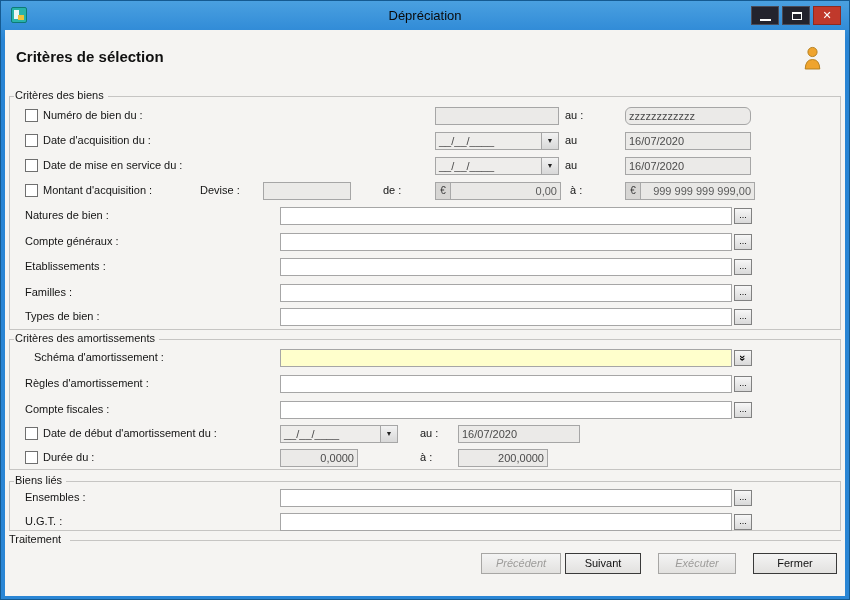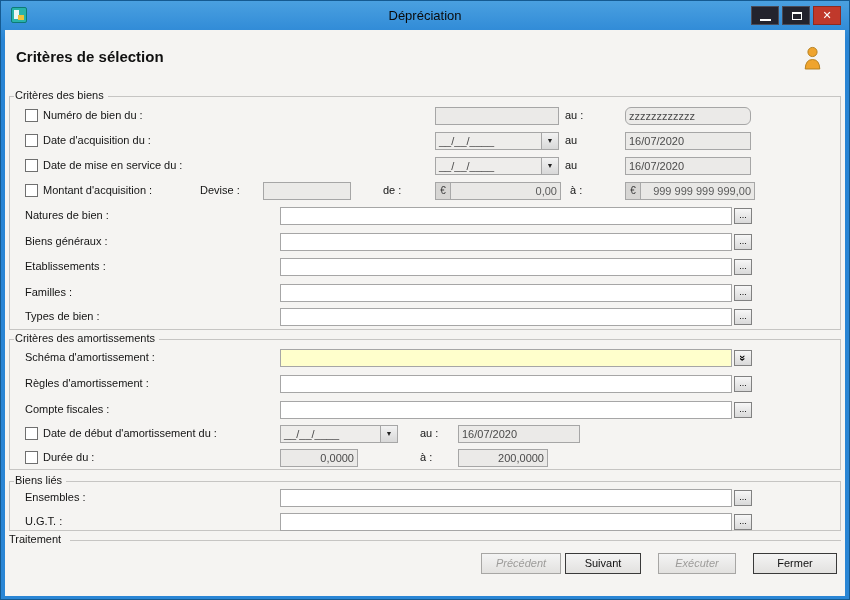--- a/index.html
+++ b/index.html
@@ -140,41 +140,41 @@
     <span class="lbl" style="left:565px;top:154px">à :</span>
     <div class="moneyfield" style="left:620px;top:152px;width:130px">
       <span class="euro-badge">€</span>
       <span class="mval">999 999 999 999,00</span>
     </div>
 
     <span class="lbl" style="left:20px;top:179px">Natures de bien :</span>
     <input class="field wf" style="left: 275px; top: 177px; width: 452px;" value="">
     <div class="mini" style="left:729px;top:178px">...</div>
 
-    <span class="lbl" style="left:20px;top:205px">Biens généraux :</span>
+    <span class="lbl" style="left:20px;top:205px">Compte généraux :</span>
     <input class="field wf" style="left: 275px; top: 203px; width: 452px;" value="">
     <div class="mini" style="left:729px;top:204px">...</div>
 
     <span class="lbl" style="left:20px;top:230px">Etablissements :</span>
     <input class="field wf" style="left: 275px; top: 228px; width: 452px;" value="">
     <div class="mini" style="left:729px;top:229px">...</div>
 
     <span class="lbl" style="left:20px;top:256px">Familles :</span>
     <input class="field wf" style="left: 275px; top: 254px; width: 452px;" value="">
     <div class="mini" style="left:729px;top:255px">...</div>
 
     <span class="lbl" style="left:20px;top:280px">Types de bien :</span>
     <input class="field wf" style="left: 275px; top: 278px; width: 452px;" value="">
     <div class="mini" style="left:729px;top:279px">...</div>
 
     <div class="group" style="top:309px;height:131px">
       <span class="legend">Critères des amortissements</span>
     </div>
 
-    <span class="lbl" style="left:20px;top:321px">Schéma d'amortissement :</span>
+    <span class="lbl" style="left:29px;top:321px">Schéma d'amortissement :</span>
     <input class="field yellow" style="left: 275px; top: 319px; width: 452px;" value="">
     <div class="mini" style="left:729px;top:320px"><span class="rot">»</span></div>
 
     <span class="lbl" style="left:20px;top:347px">Règles d'amortissement :</span>
     <input class="field wf" style="left: 275px; top: 345px; width: 452px;" value="">
     <div class="mini" style="left:729px;top:346px">...</div>
 
     <span class="lbl" style="left:20px;top:373px">Compte fiscales :</span>
     <input class="field wf" style="left: 275px; top: 371px; width: 452px;" value="">
     <div class="mini" style="left:729px;top:372px">...</div>

